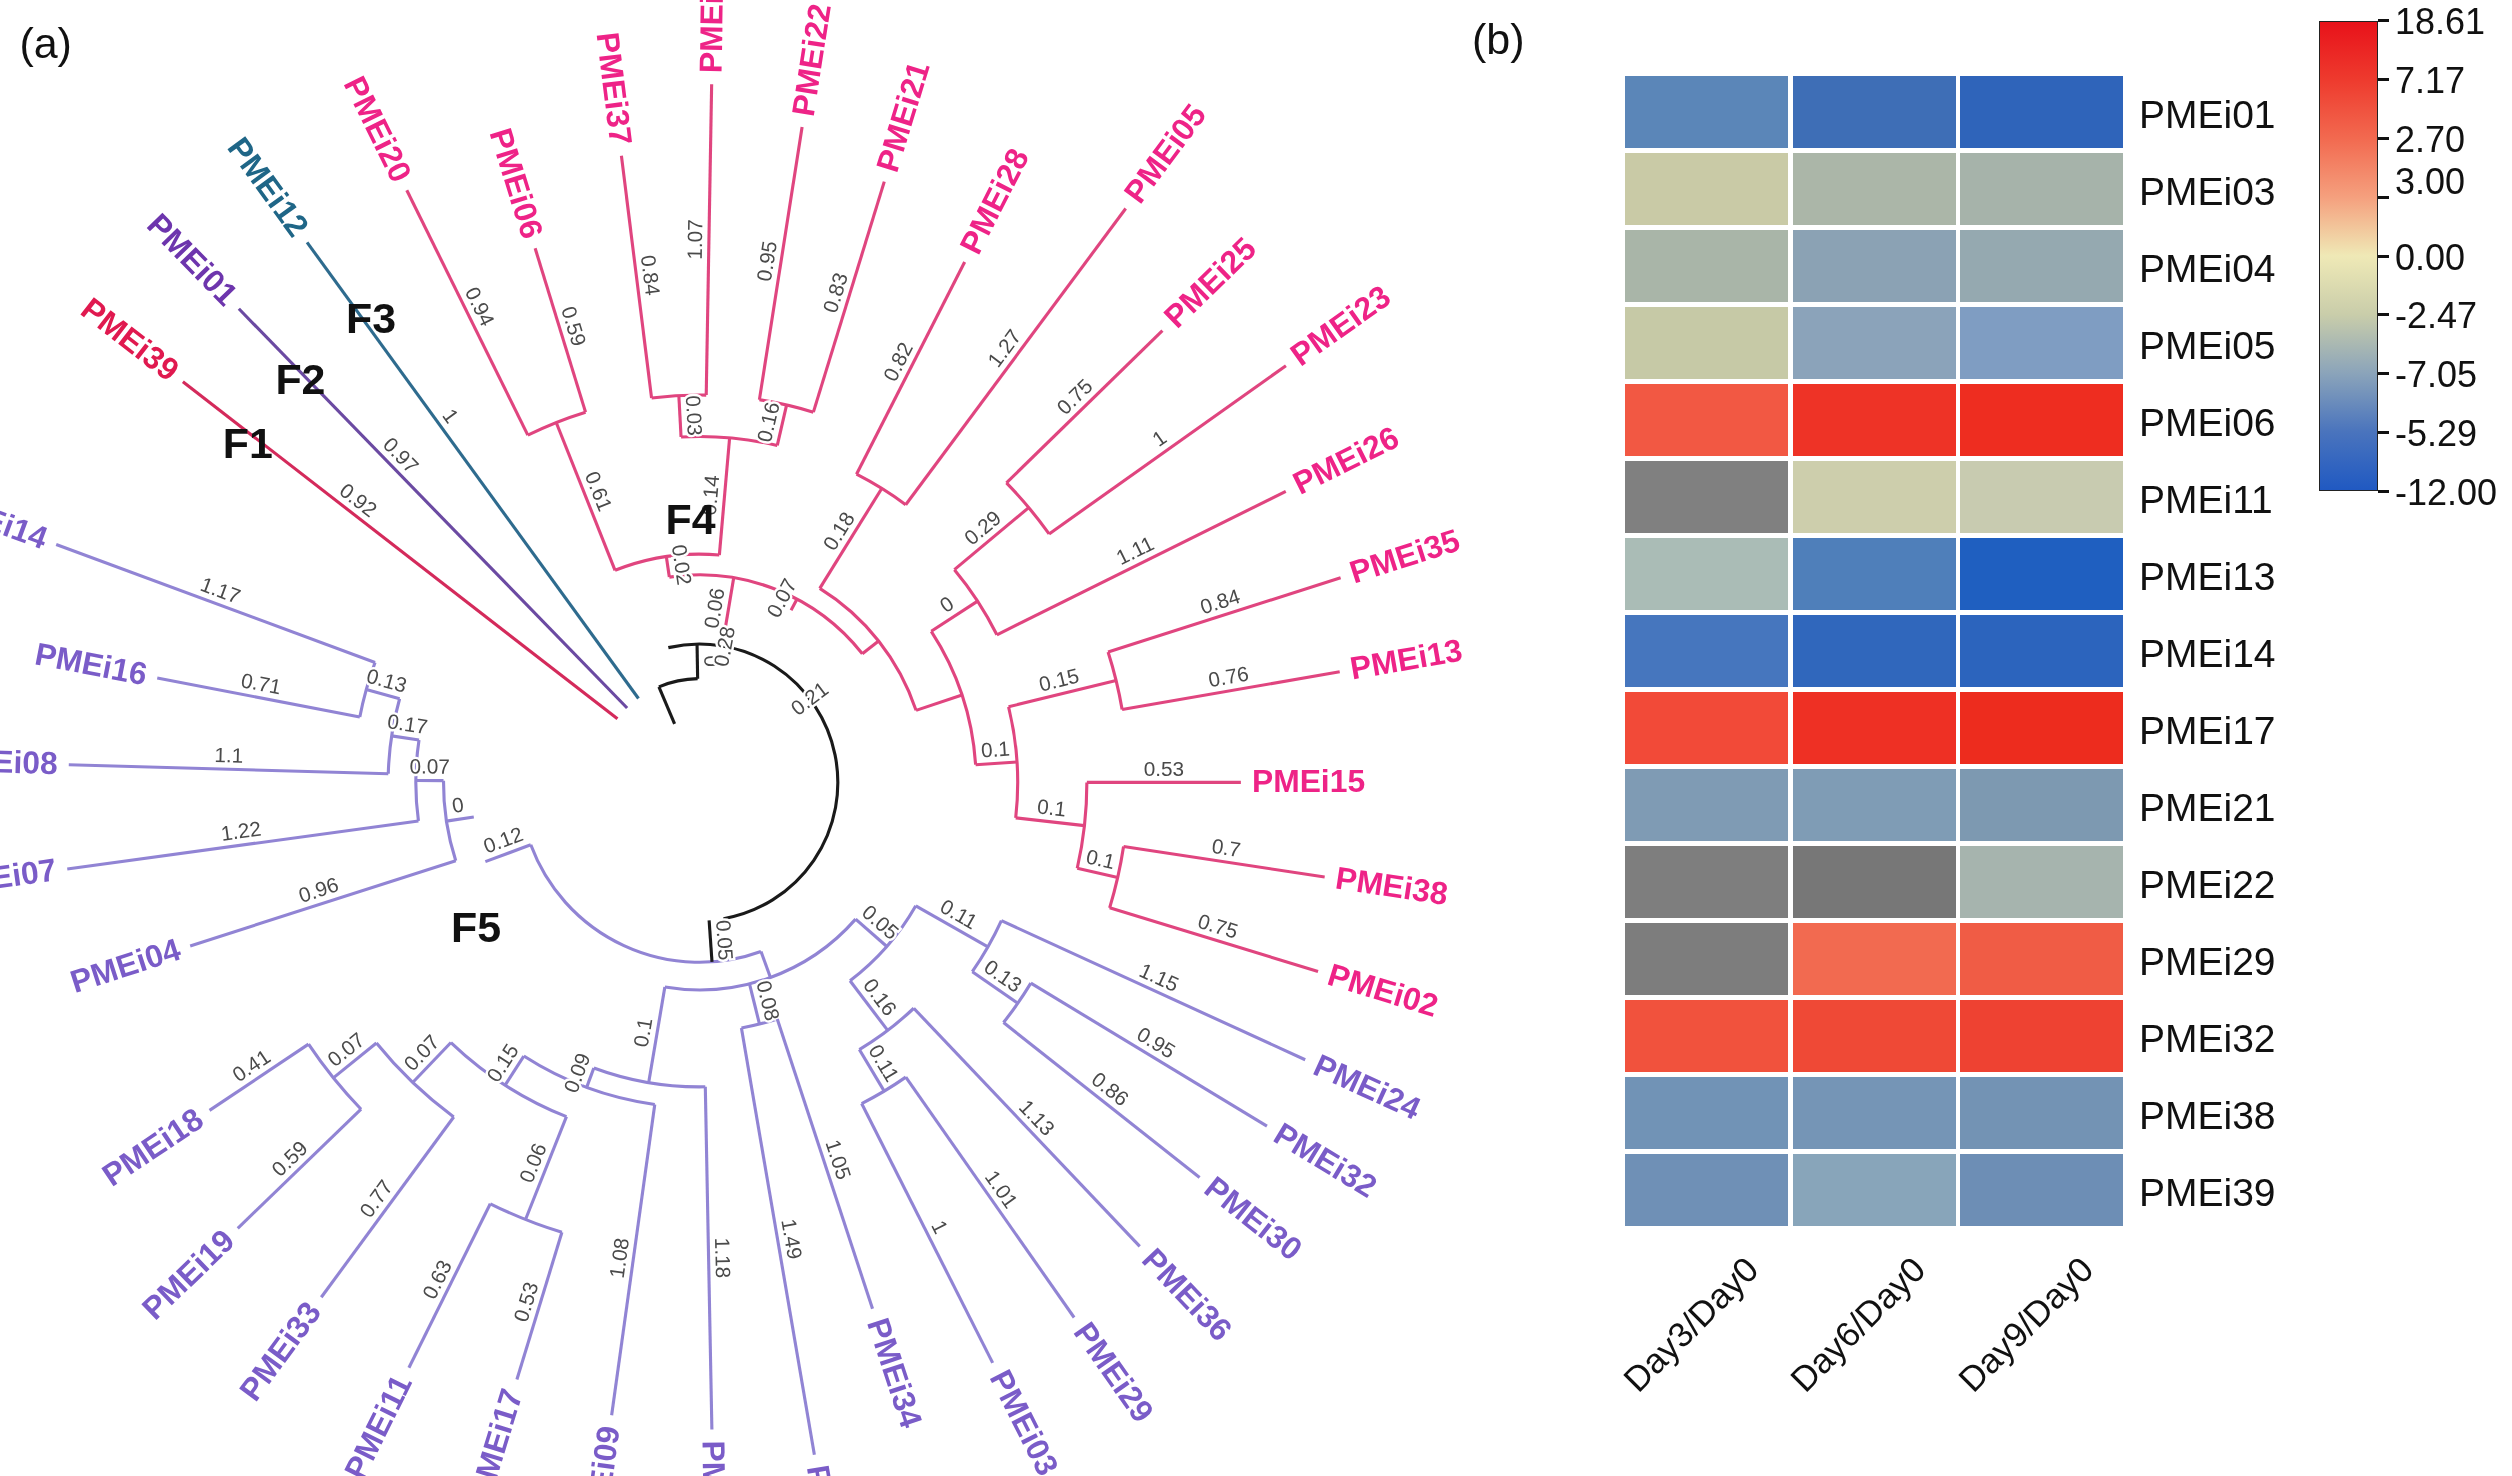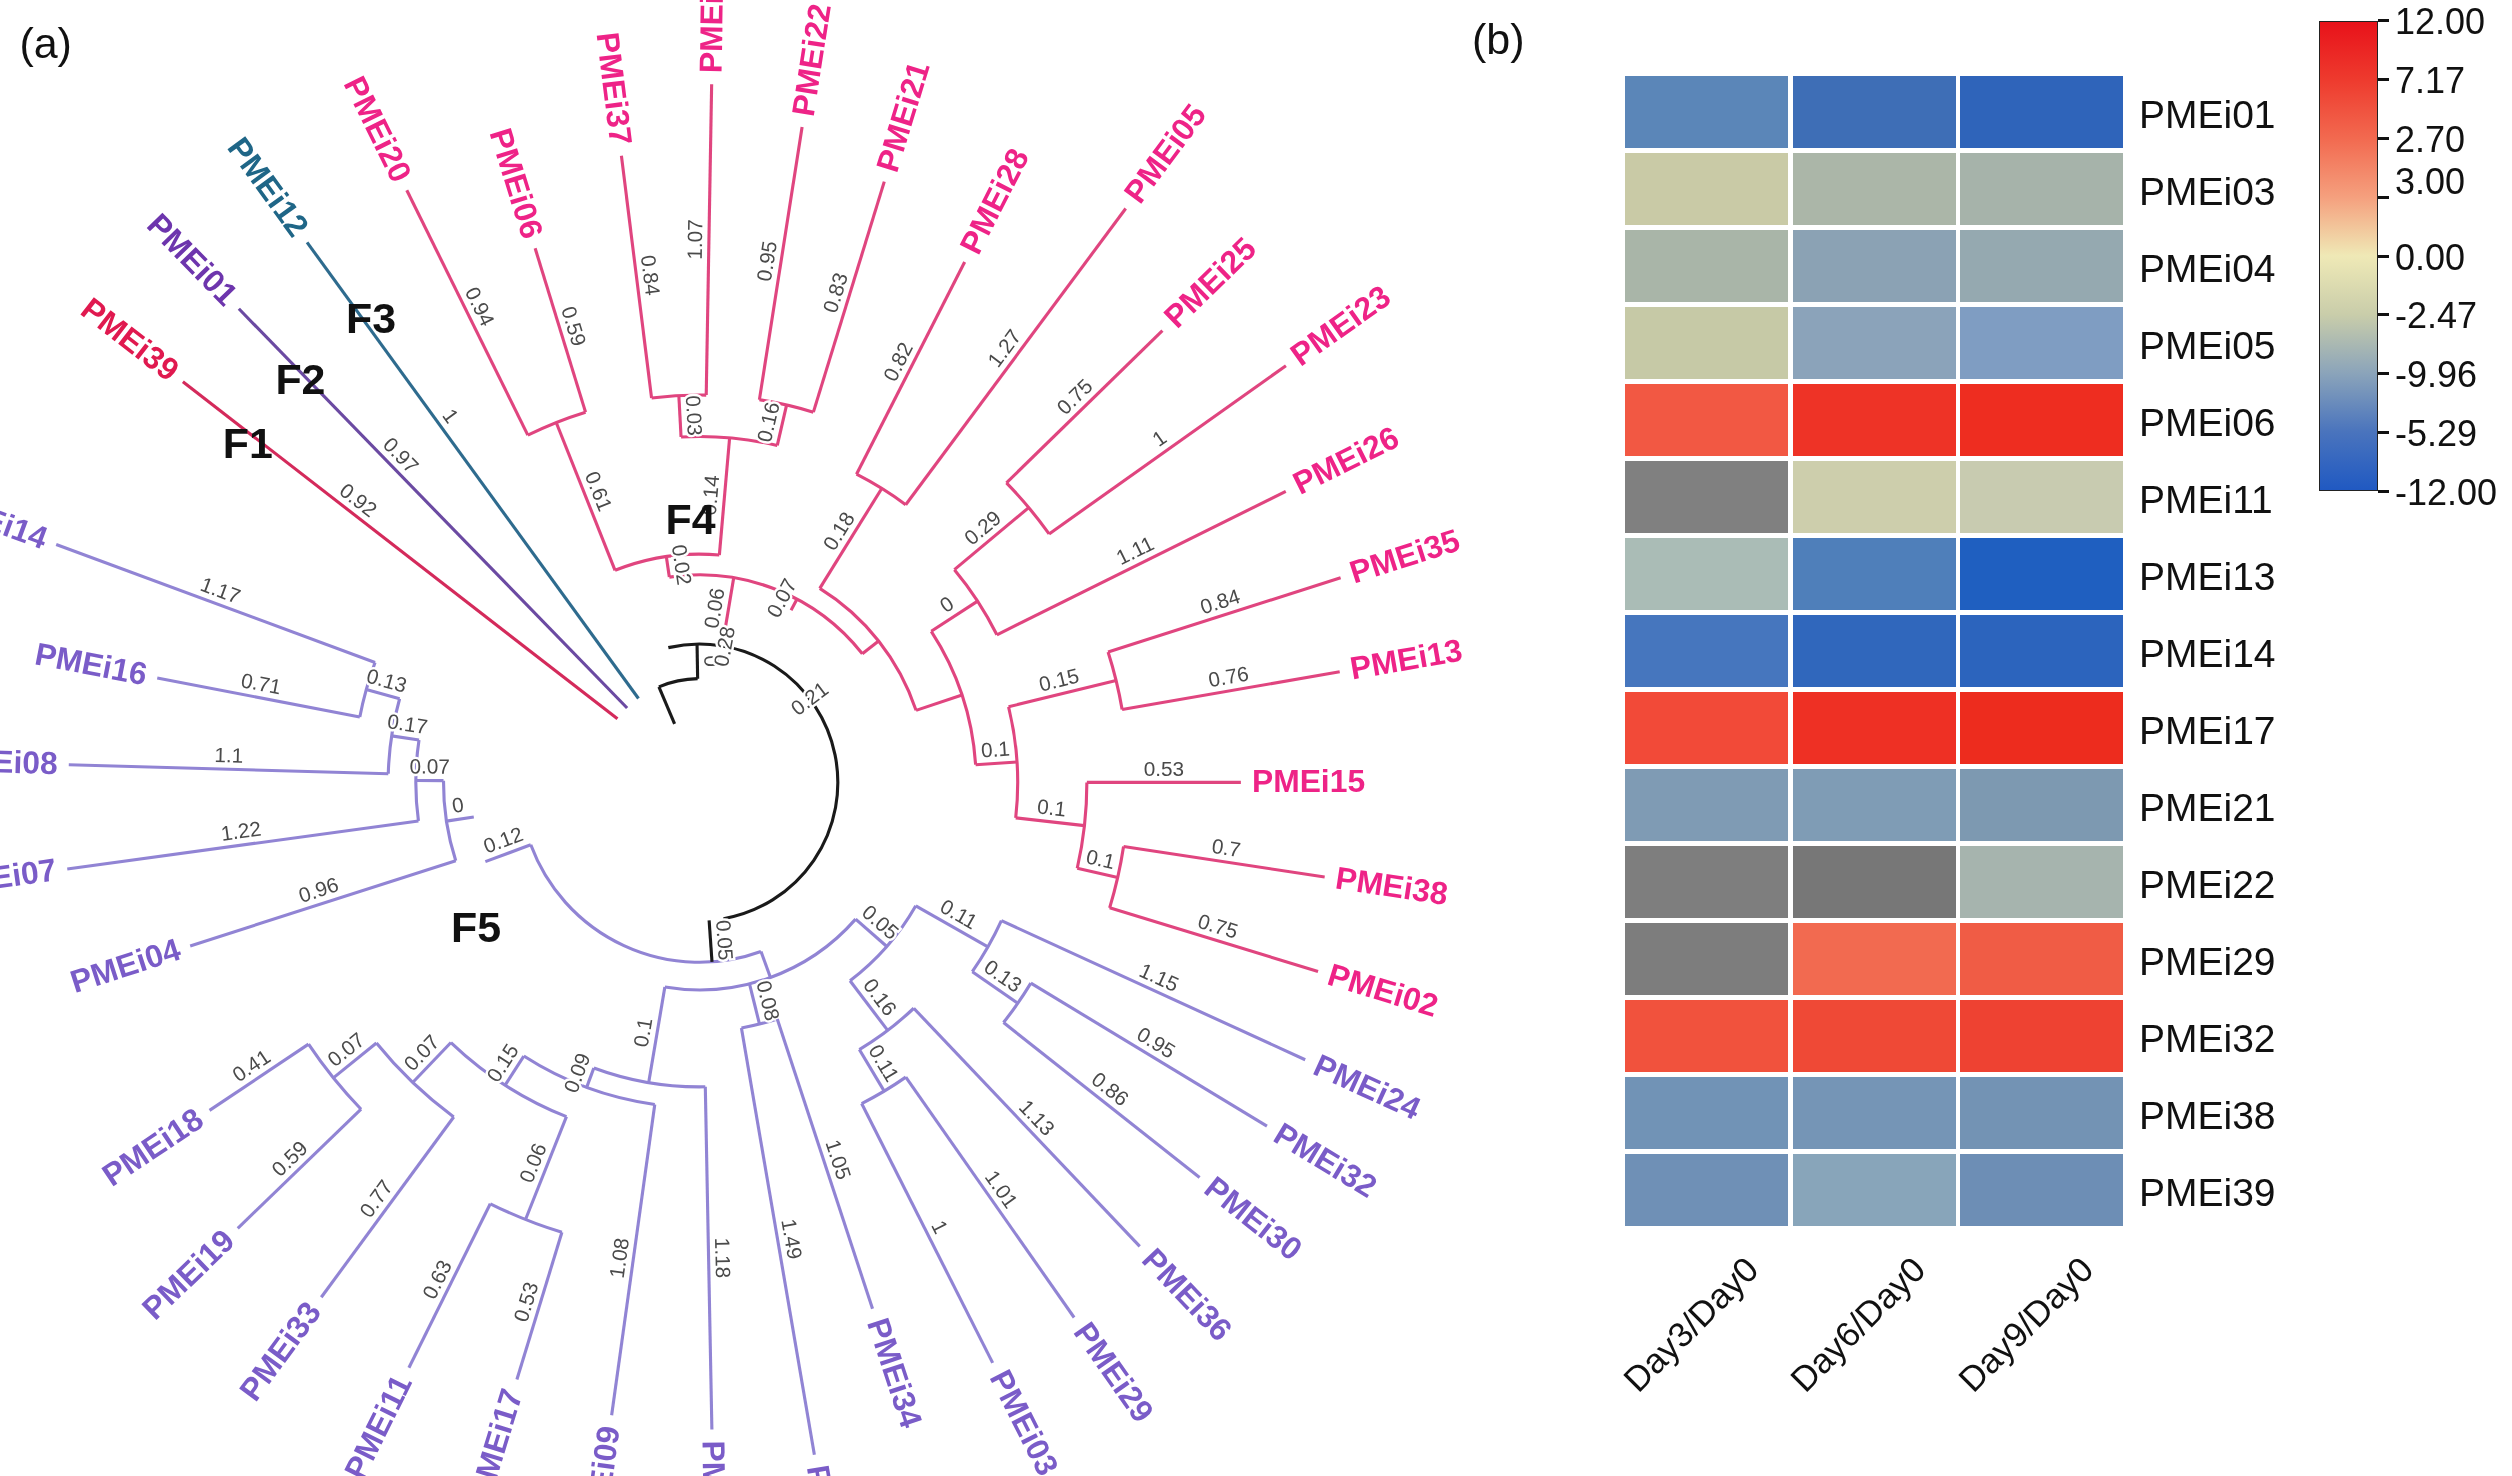--- a/index.html
+++ b/index.html
@@ -312,31 +312,31 @@
     <div class="hm-row-label" style="top: 1094px;">PMEi38</div>
     <div class="hm-cell" style="left: 1625px; top: 1154px; width: 163px; height: 72px; background: rgb(111, 144, 182);"></div>
     <div class="hm-cell" style="left: 1793px; top: 1154px; width: 163px; height: 72px; background: rgb(136, 165, 186);"></div>
     <div class="hm-cell" style="left: 1960px; top: 1154px; width: 163px; height: 72px; background: rgb(109, 142, 181);"></div>
     <div class="hm-row-label" style="top: 1171px;">PMEi39</div>
     <div class="hm-col-label" style="left: 1503px; top: 1249px;">Day3/Day0</div>
     <div class="hm-col-label" style="left: 1670px; top: 1249px;">Day6/Day0</div>
     <div class="hm-col-label" style="left: 1838px; top: 1249px;">Day9/Day0</div>
     <div id="colorbar" style="background: linear-gradient(rgb(232, 18, 26) 0%, rgb(238, 59, 46) 12.5%, rgb(242, 106, 80) 25%, rgb(245, 160, 126) 37.5%, rgb(239, 233, 182) 50%, rgb(201, 205, 170) 62.5%, rgb(139, 164, 186) 75%, rgb(74, 116, 189) 87.5%, rgb(32, 89, 194) 100%);"></div>
     <div class="cb-tick" style="left: 2378px; top: 19.4px;"></div>
-    <div class="cb-tick-label" style="left: 2395px; top: 1.4px;">12.00</div>
+    <div class="cb-tick-label" style="left: 2395px; top: 1.4px;">18.61</div>
     <div class="cb-tick" style="left: 2378px; top: 78px;"></div>
     <div class="cb-tick-label" style="left: 2395px; top: 60px;">7.17</div>
     <div class="cb-tick" style="left: 2378px; top: 137px;"></div>
     <div class="cb-tick-label" style="left: 2395px; top: 119px;">2.70</div>
     <div class="cb-tick" style="left: 2378px; top: 196px;"></div>
     <div class="cb-tick-label" style="left: 2395px; top: 161px;">3.00</div>
     <div class="cb-tick" style="left: 2378px; top: 255px;"></div>
     <div class="cb-tick-label" style="left: 2395px; top: 237px;">0.00</div>
     <div class="cb-tick" style="left: 2378px; top: 313px;"></div>
     <div class="cb-tick-label" style="left: 2395px; top: 295px;">-2.47</div>
     <div class="cb-tick" style="left: 2378px; top: 372px;"></div>
-    <div class="cb-tick-label" style="left: 2395px; top: 354px;">-9.96</div>
+    <div class="cb-tick-label" style="left: 2395px; top: 354px;">-7.05</div>
     <div class="cb-tick" style="left: 2378px; top: 431px;"></div>
     <div class="cb-tick-label" style="left: 2395px; top: 413px;">-5.29</div>
     <div class="cb-tick" style="left: 2378px; top: 490px;"></div>
     <div class="cb-tick-label" style="left: 2395px; top: 472px;">-12.00</div>
   </div>
 
 
 </body></html>

